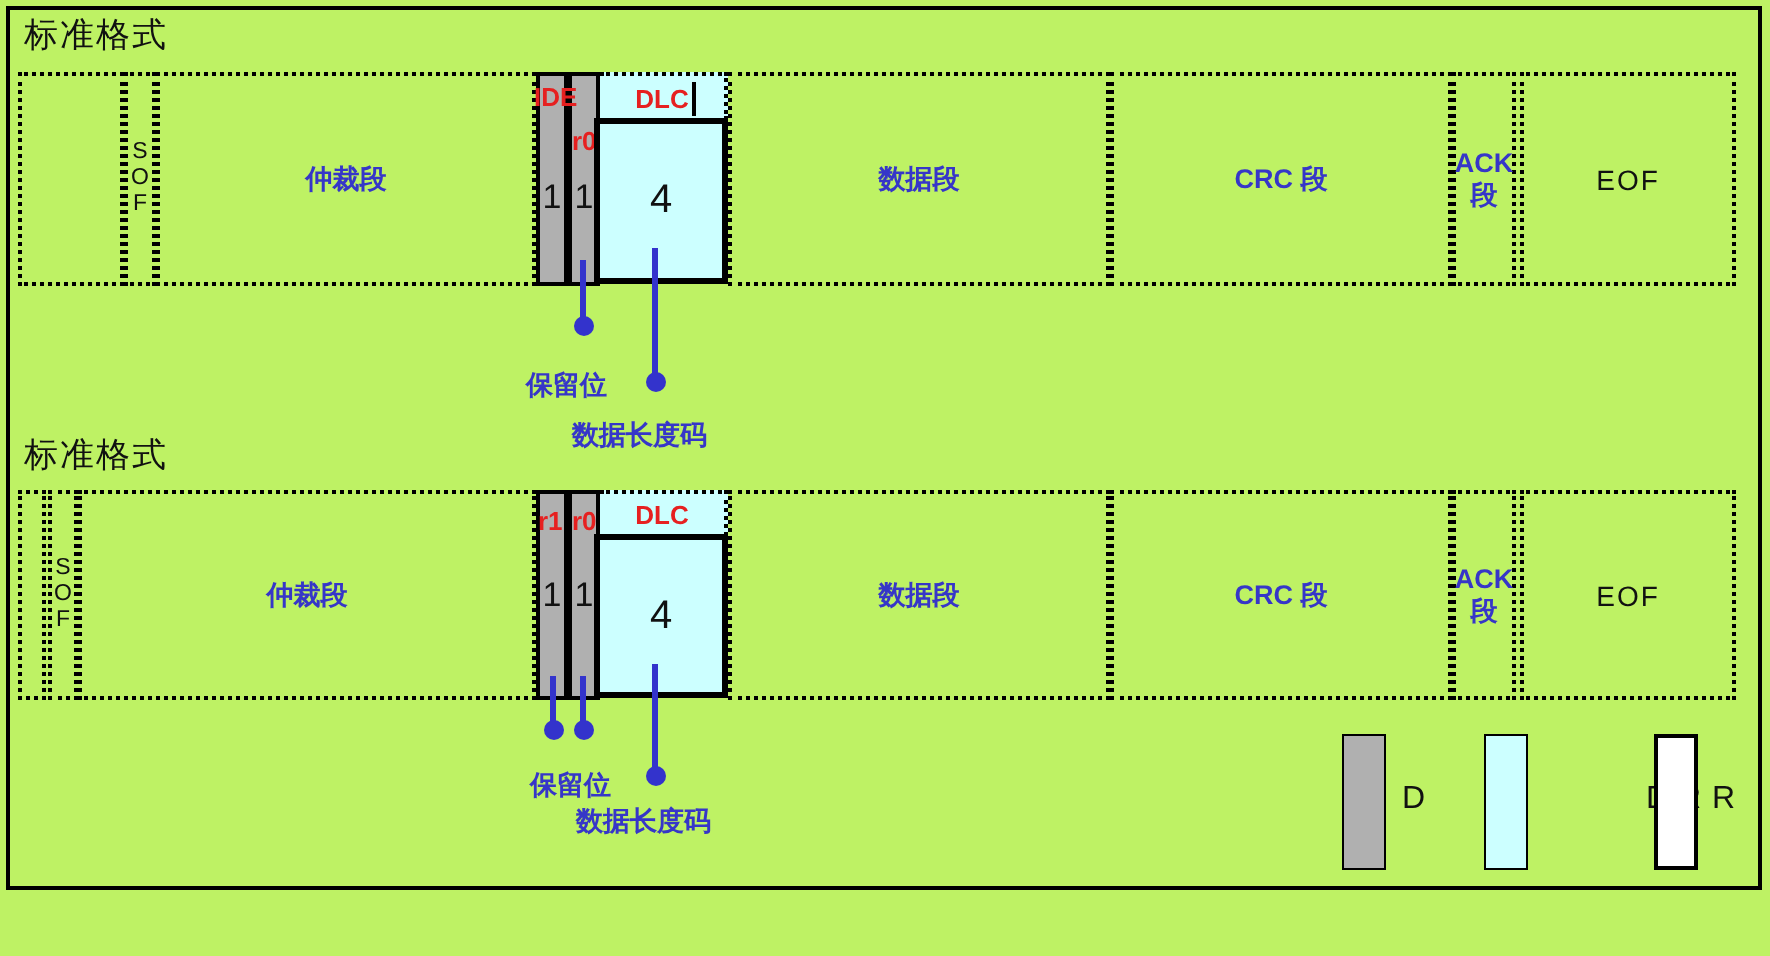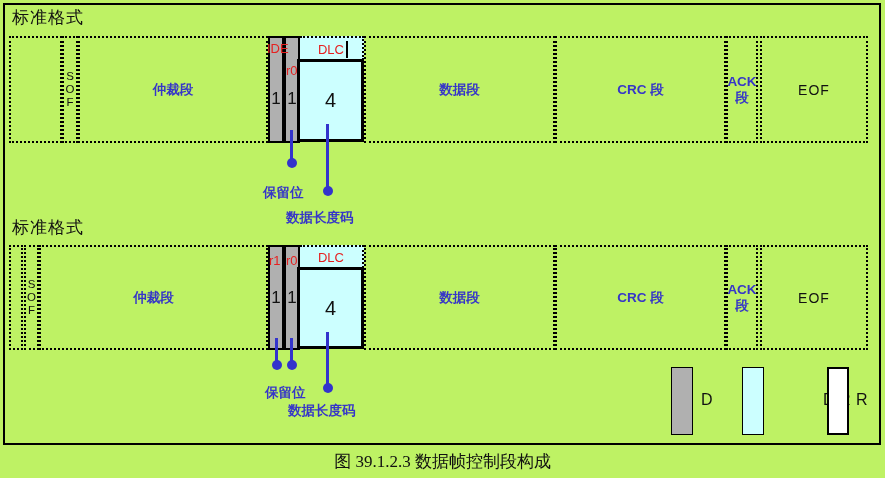--- a/index.html
+++ b/index.html
@@ -10,21 +10,21 @@
   .dotted { border:2px dotted #000; display:flex; align-items:center; justify-content:center; }
   .graycol { background:#b0b0b0; border:2px solid #000; }
   .dlcstrip { background:#ccffff; border-top:2px dotted #000; border-right:2px dotted #000;
               display:flex; align-items:center; justify-content:center; }
   .dlcbox { background:#ccffff; border:3px solid #000; display:flex; align-items:center;
             justify-content:center; font-size:20px; color:#111; }
   .title { font-size:17px; color:#111; letter-spacing:1px; }
   .seg-label { color:#3636c8; font-weight:bold; font-size:13.5px; text-align:center; line-height:16px; }
   .eof-label { color:#111; font-size:14px; letter-spacing:1px; }
   .sofbox { flex-direction:column; font-size:11.5px; line-height:13px; color:#111; }
-  .redlab { color:#e62020; font-weight:normal; font-size:13px; white-space:nowrap; }
+  .redlab { color:#e62020; font-weight:bold; font-size:13px; white-space:nowrap; }
   .bit { font-size:17px; color:#111; text-align:center; }
   .vline { width:3px; background:#3333cc; }
   .dot { width:10px; height:10px; border-radius:50%; background:#3333cc; }
   .note { color:#3636c8; font-weight:bold; font-size:13.5px; white-space:nowrap; }
   .cursor { width:2px; background:#000; }
   .swatch { border:1.5px solid #000; }
   .legend-label { font-size:16px; color:#111; }
   .caption { width:885px; text-align:center; font-family:"Liberation Serif", serif;
              font-size:17px; color:#111; }
 </style>
@@ -152,15 +152,14 @@
 
   <div class="abs swatch" style="left:671px; top:367px; width:22px; height:68px; background:#b0b0b0;"></div>
   <span class="abs legend-label" style="left:701px; top:391px;">D</span>
 
   <div class="abs swatch" style="left:742px; top:367px; width:22px; height:68px; background:#ccffff;"></div>
   <span class="abs legend-label" style="left:779px; top:391px;margin-left:44px;">D/R</span>
 
   <div class="abs swatch" style="left:827px; top:367px; width:22px; height:68px; background:#ffffff; border-width:2px;"></div>
   <span class="abs legend-label" style="left:856px; top:391px;">R</span>
 
-  <div class="abs caption" style="left:0px; top:450px;">图 39.1.2.3 数据帧控制段构成</div>
 
 </div>
 
 </body></html>

